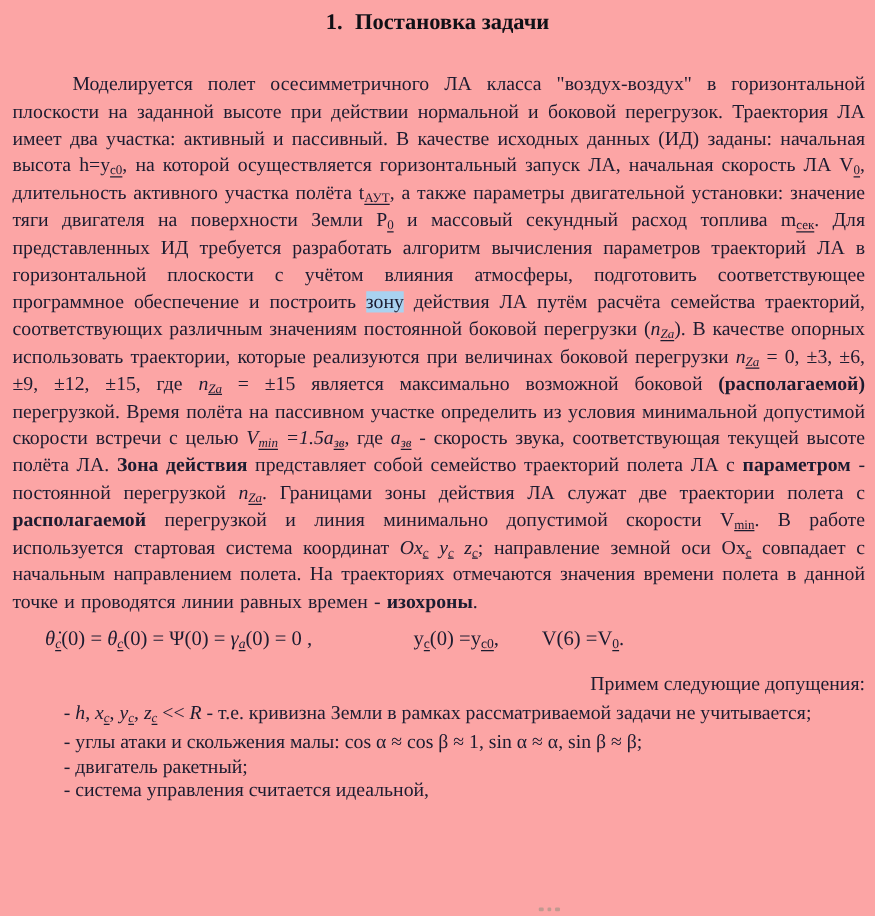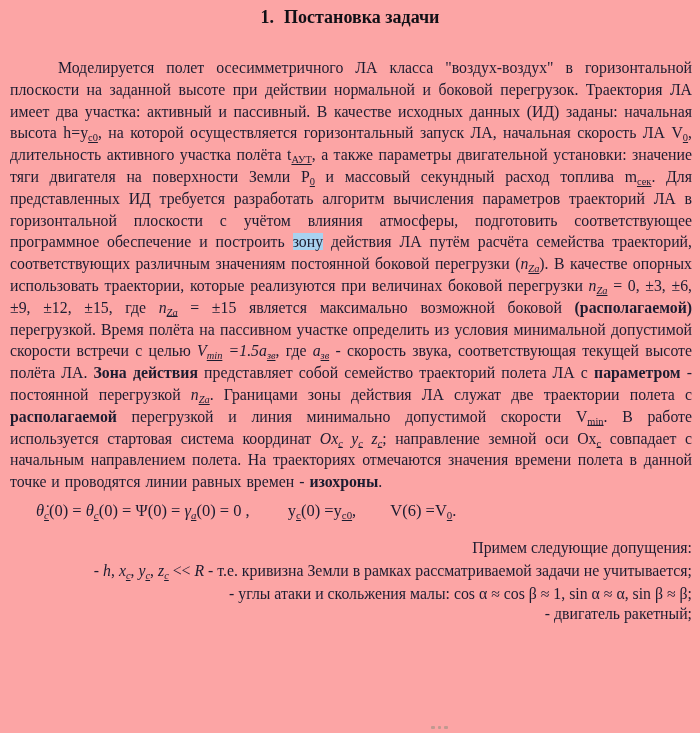--- a/index.html
+++ b/index.html
@@ -35,27 +35,26 @@
   }
   .lead2{margin-top:8px;text-align:right;}
   .formula{
     margin:8px 8px 0 36px;
     font-size:16.5px;
     height:28px;
     white-space:nowrap;
   }
   .fpart{display:inline-block;}
   .fpart-1{margin-right:34px;}
-  .fpart-2{margin-right:30px;}
+  .fpart-2{margin-right:30px;margin-left:43px;}
   .assumptions{
     margin:2px 8px 0 10px;
     padding-left:41px;
     font-size:15.8px;
     line-height:19.5px;
-    text-align:right;
   }
   .assumption-item:first-child{margin-bottom:4px;}
   sub{font-size:66%;line-height:0;vertical-align:-0.25em;text-decoration:underline;}
   sup{font-size:66%;line-height:0;vertical-align:0.45em;}
   .hl{background:var(--hl,#a9d2f0);}
   i,.it{font-style:italic;}
   b,.bd{font-weight:bold;}
   .artifact{
     position:absolute;top:726px;height:3px;width:4px;
     background:#8f8f80;opacity:.55;border-radius:1px;
@@ -77,19 +76,20 @@
     <span class="fpart fpart-2"><span>y</span><sub>c</sub><span>(0) =y</span><sub>c0</sub><span>,</span></span>
     <span class="fpart fpart-3"><span>V(6) =V</span><sub>0</sub><span>.</span></span>
   </div>
 
   <p class="lead lead2">Примем следующие допущения:</p>
 
   <div class="assumptions">
       <div class="assumption-item"><span>- </span><span class="it">h</span><span>, </span><span class="it">x</span><sub class="it">c</sub><span>, </span><span class="it">y</span><sub class="it">c</sub><span>, </span><span class="it">z</span><sub class="it">c</sub><span> &lt;&lt; </span><span class="it">R</span><span> - т.е. кривизна Земли в рамках рассматриваемой задачи не учитывается;</span></div>
       <div class="assumption-item"><span>- углы атаки и скольжения малы: cos α ≈ cos β ≈ 1, sin α ≈ α, sin β ≈ β;</span></div>
       <div class="assumption-item"><span>- двигатель ракетный;</span></div>
+      <div class="assumption-item"><span>- система управления считается идеальной,</span></div>
     </div>
 
   <div class="artifact a1"></div>
   <div class="artifact a2"></div>
   <div class="artifact a3"></div>
 
 </div>
 
 </body></html>

